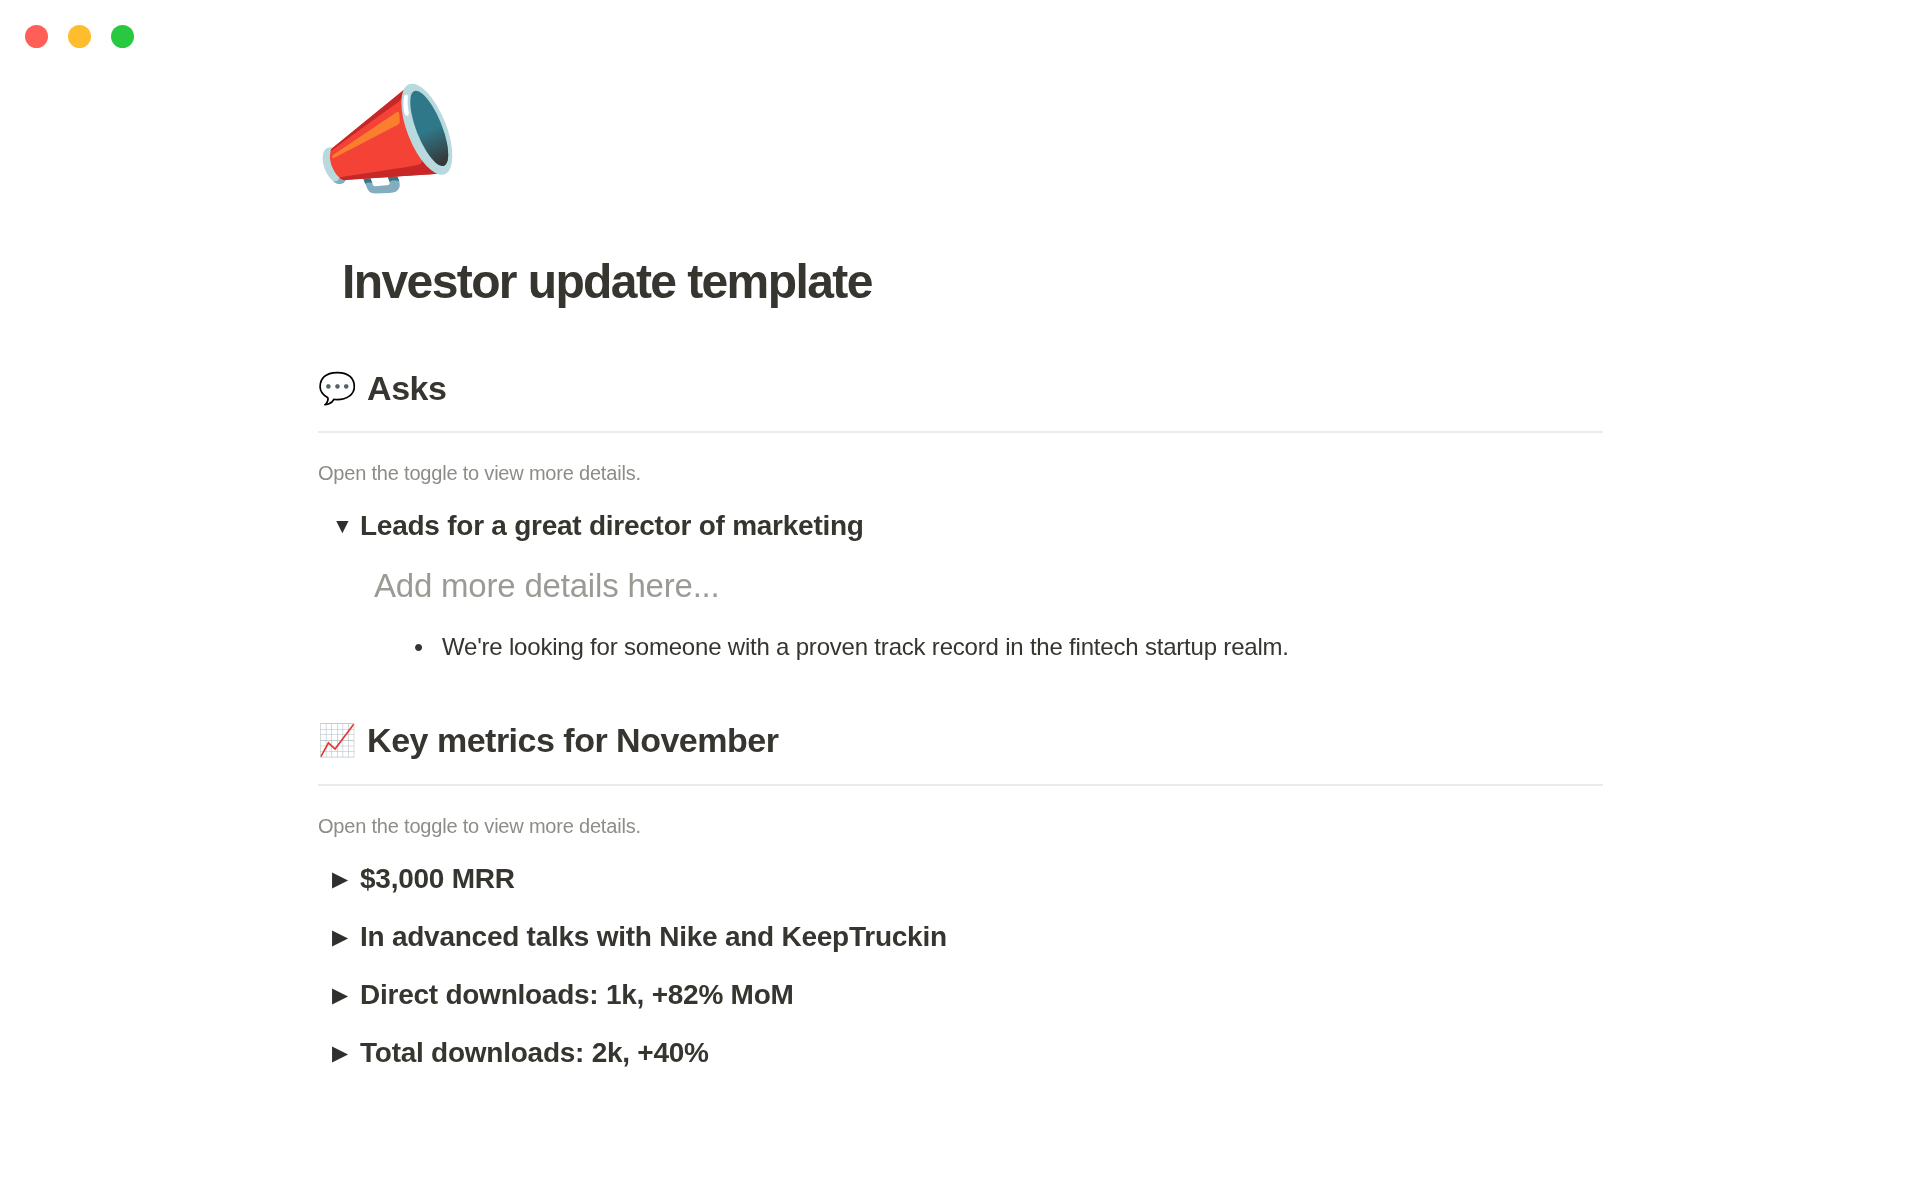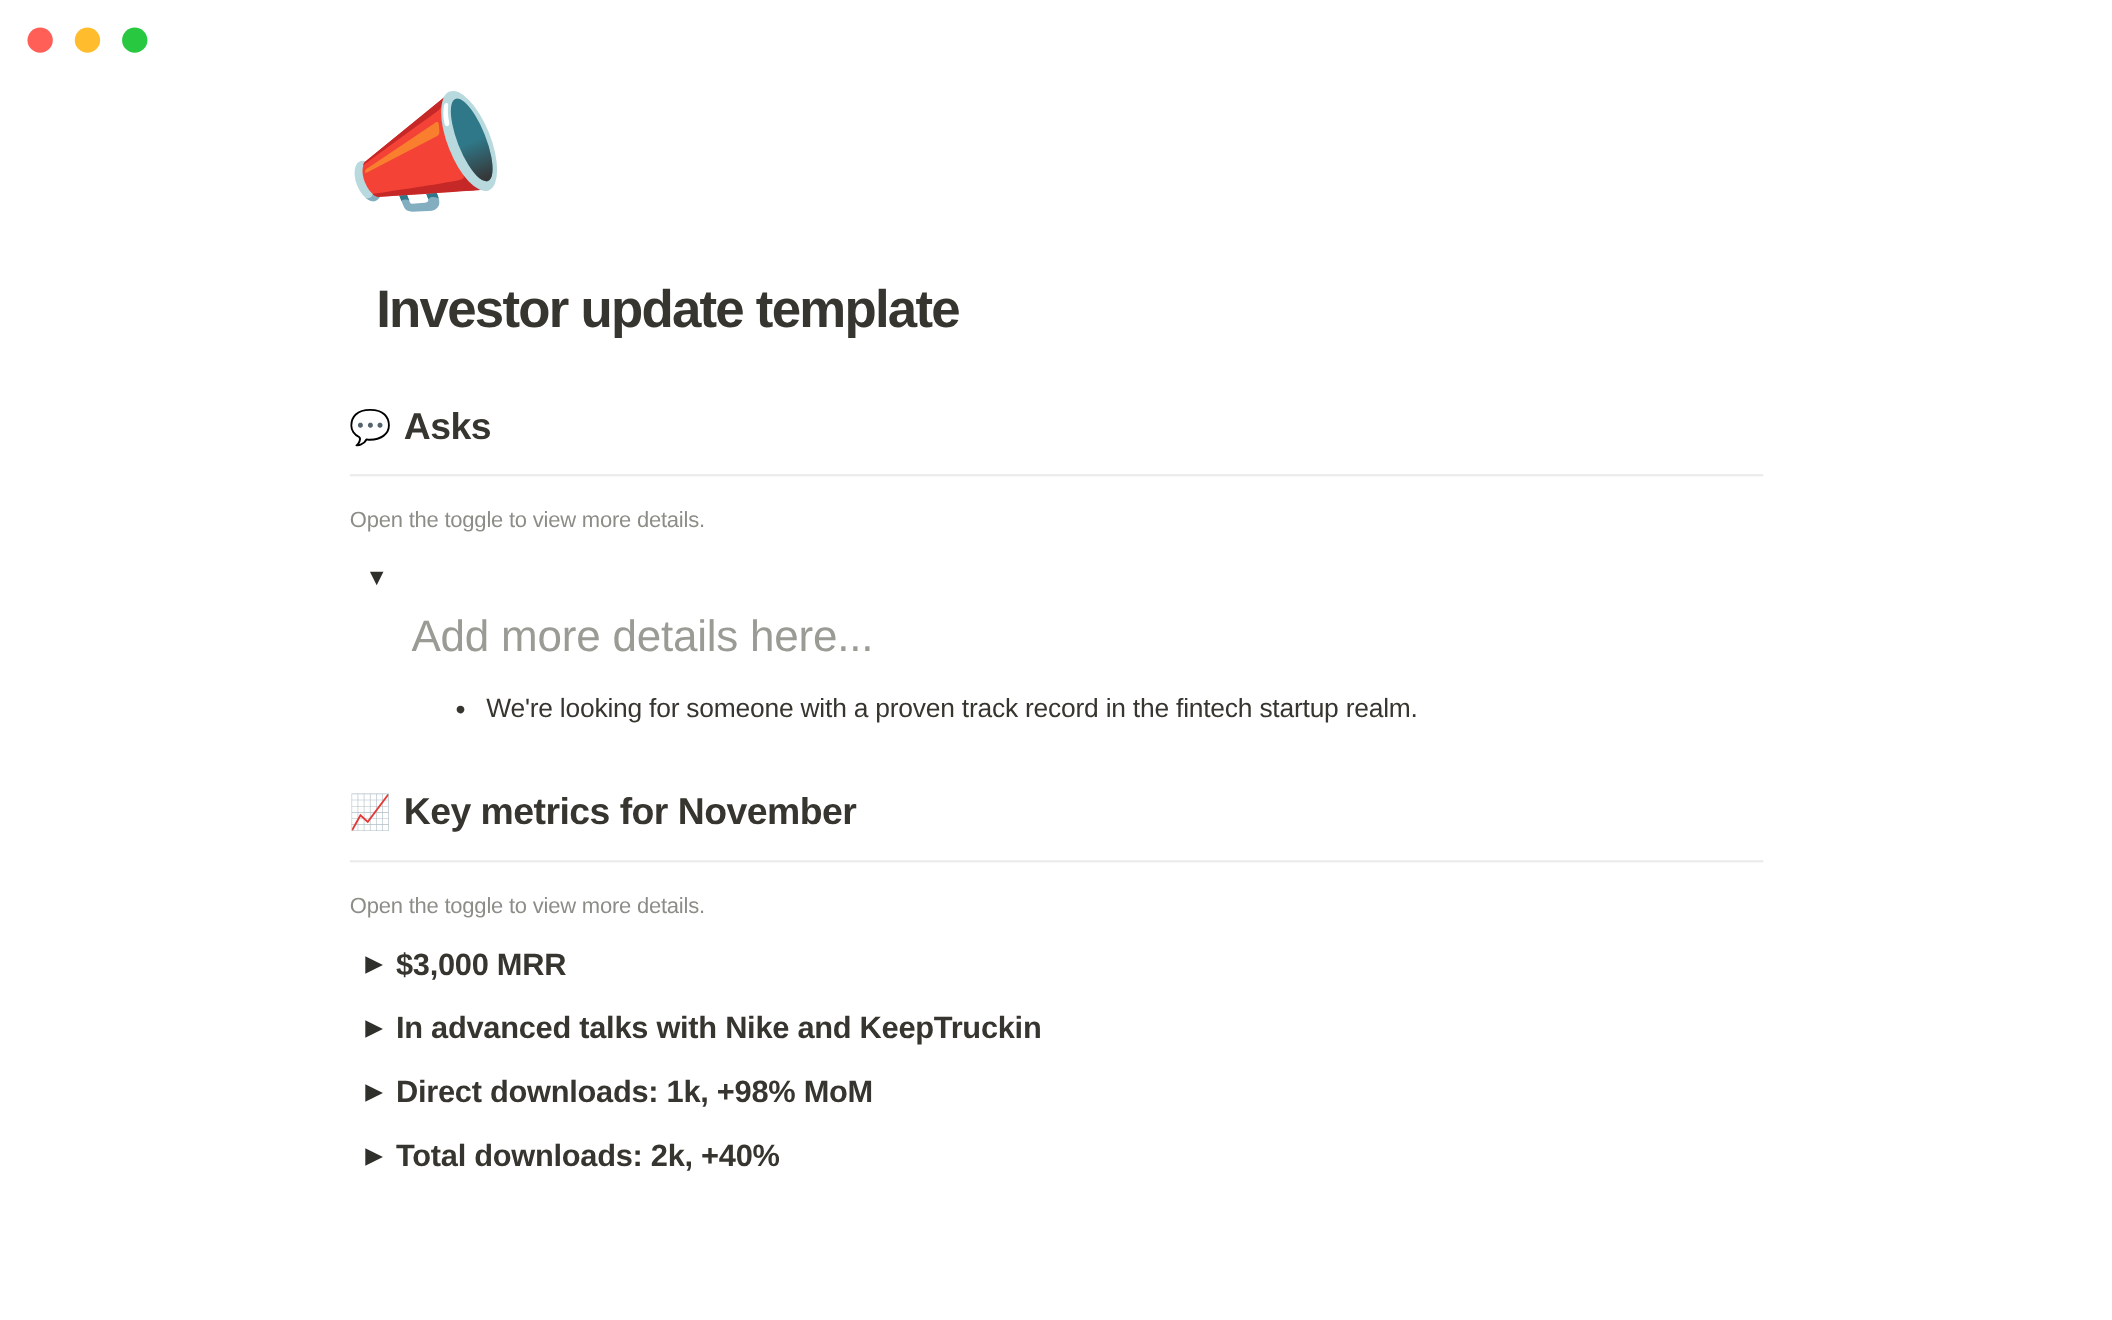--- a/index.html
+++ b/index.html
@@ -106,23 +106,23 @@
   .toggle-label {
     font-size:28px;
     font-weight:700;
     color:#37352f;
     line-height:42px;
     letter-spacing:-0.25px;
   }
 
   .toggle-children { padding-left:56px; }
   .child-placeholder {
-    font-size:40px;
+    font-size:33px;
     color:#9b9b96;
-    margin-top:4px;
+    margin-top:16px;
     letter-spacing:-0.2px;
     line-height:1.4;
   }
   .bullet-row {
     display:flex;
     align-items:flex-start;
     margin-top:18px;
     padding-left:40px;
   }
   .bullet-dot {
@@ -160,20 +160,21 @@
       <span class="head-emoji">💬</span>
       <span>Asks</span>
     </div>
     <div class="section-rule"></div>
 
     <p class="hint-text">Open the toggle to view more details.</p>
 
     <div class="toggle-list">
       <div class="toggle-row">
         <span class="toggle-arrow">▼</span>
+        <span class="toggle-label">Leads for a great director of marketing</span>
       </div>
 
       <div class="toggle-children">
         <p class="child-placeholder">Add more details here...</p>
         <div class="bullet-row">
           <span class="bullet-dot">•</span>
           <span class="bullet-text">We're looking for someone with a proven track record in the fintech startup realm.</span>
         </div>
       </div>
     </div>
@@ -192,21 +193,21 @@
       <div class="toggle-row">
         <span class="toggle-arrow">▶</span>
         <span class="toggle-label">$3,000 MRR</span>
       </div>
       <div class="toggle-row">
         <span class="toggle-arrow">▶</span>
         <span class="toggle-label">In advanced talks with Nike and KeepTruckin</span>
       </div>
       <div class="toggle-row">
         <span class="toggle-arrow">▶</span>
-        <span class="toggle-label">Direct downloads: 1k, +98% MoM</span>
+        <span class="toggle-label">Direct downloads: 1k, +82% MoM</span>
       </div>
       <div class="toggle-row">
         <span class="toggle-arrow">▶</span>
         <span class="toggle-label">Total downloads: 2k, +40%</span>
       </div>
     </div>
   </div>
 
 </div>
 

